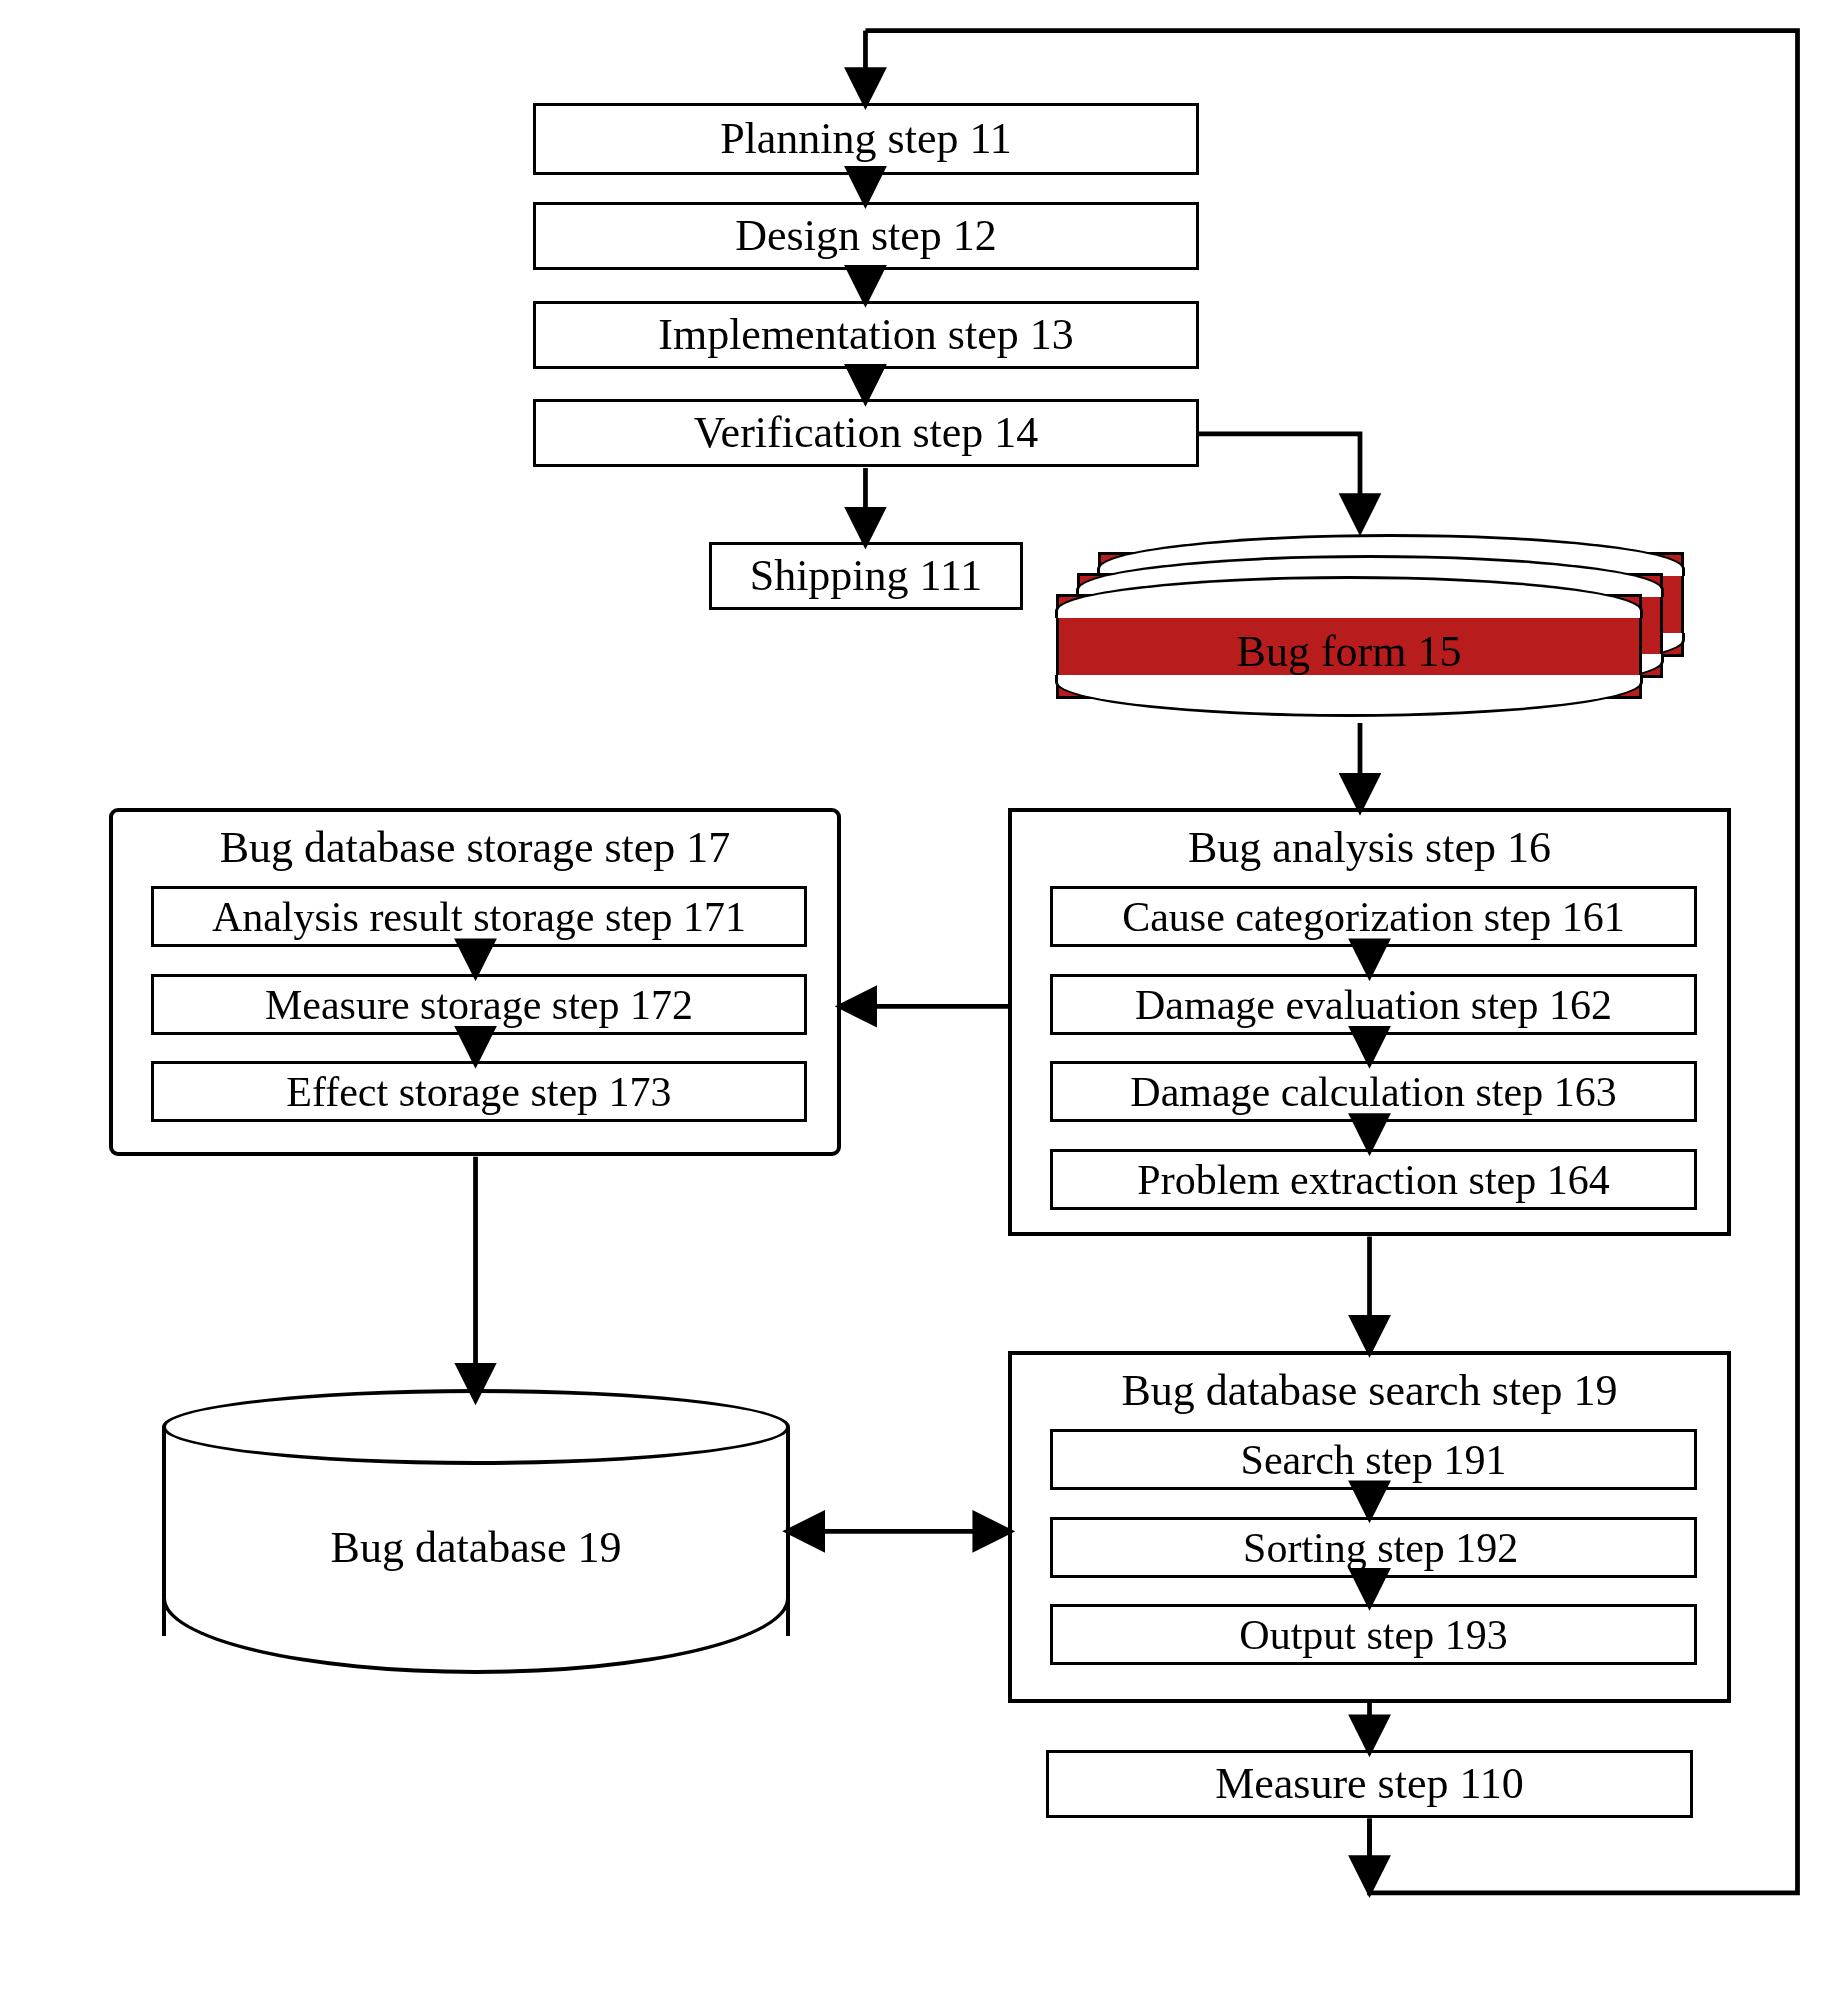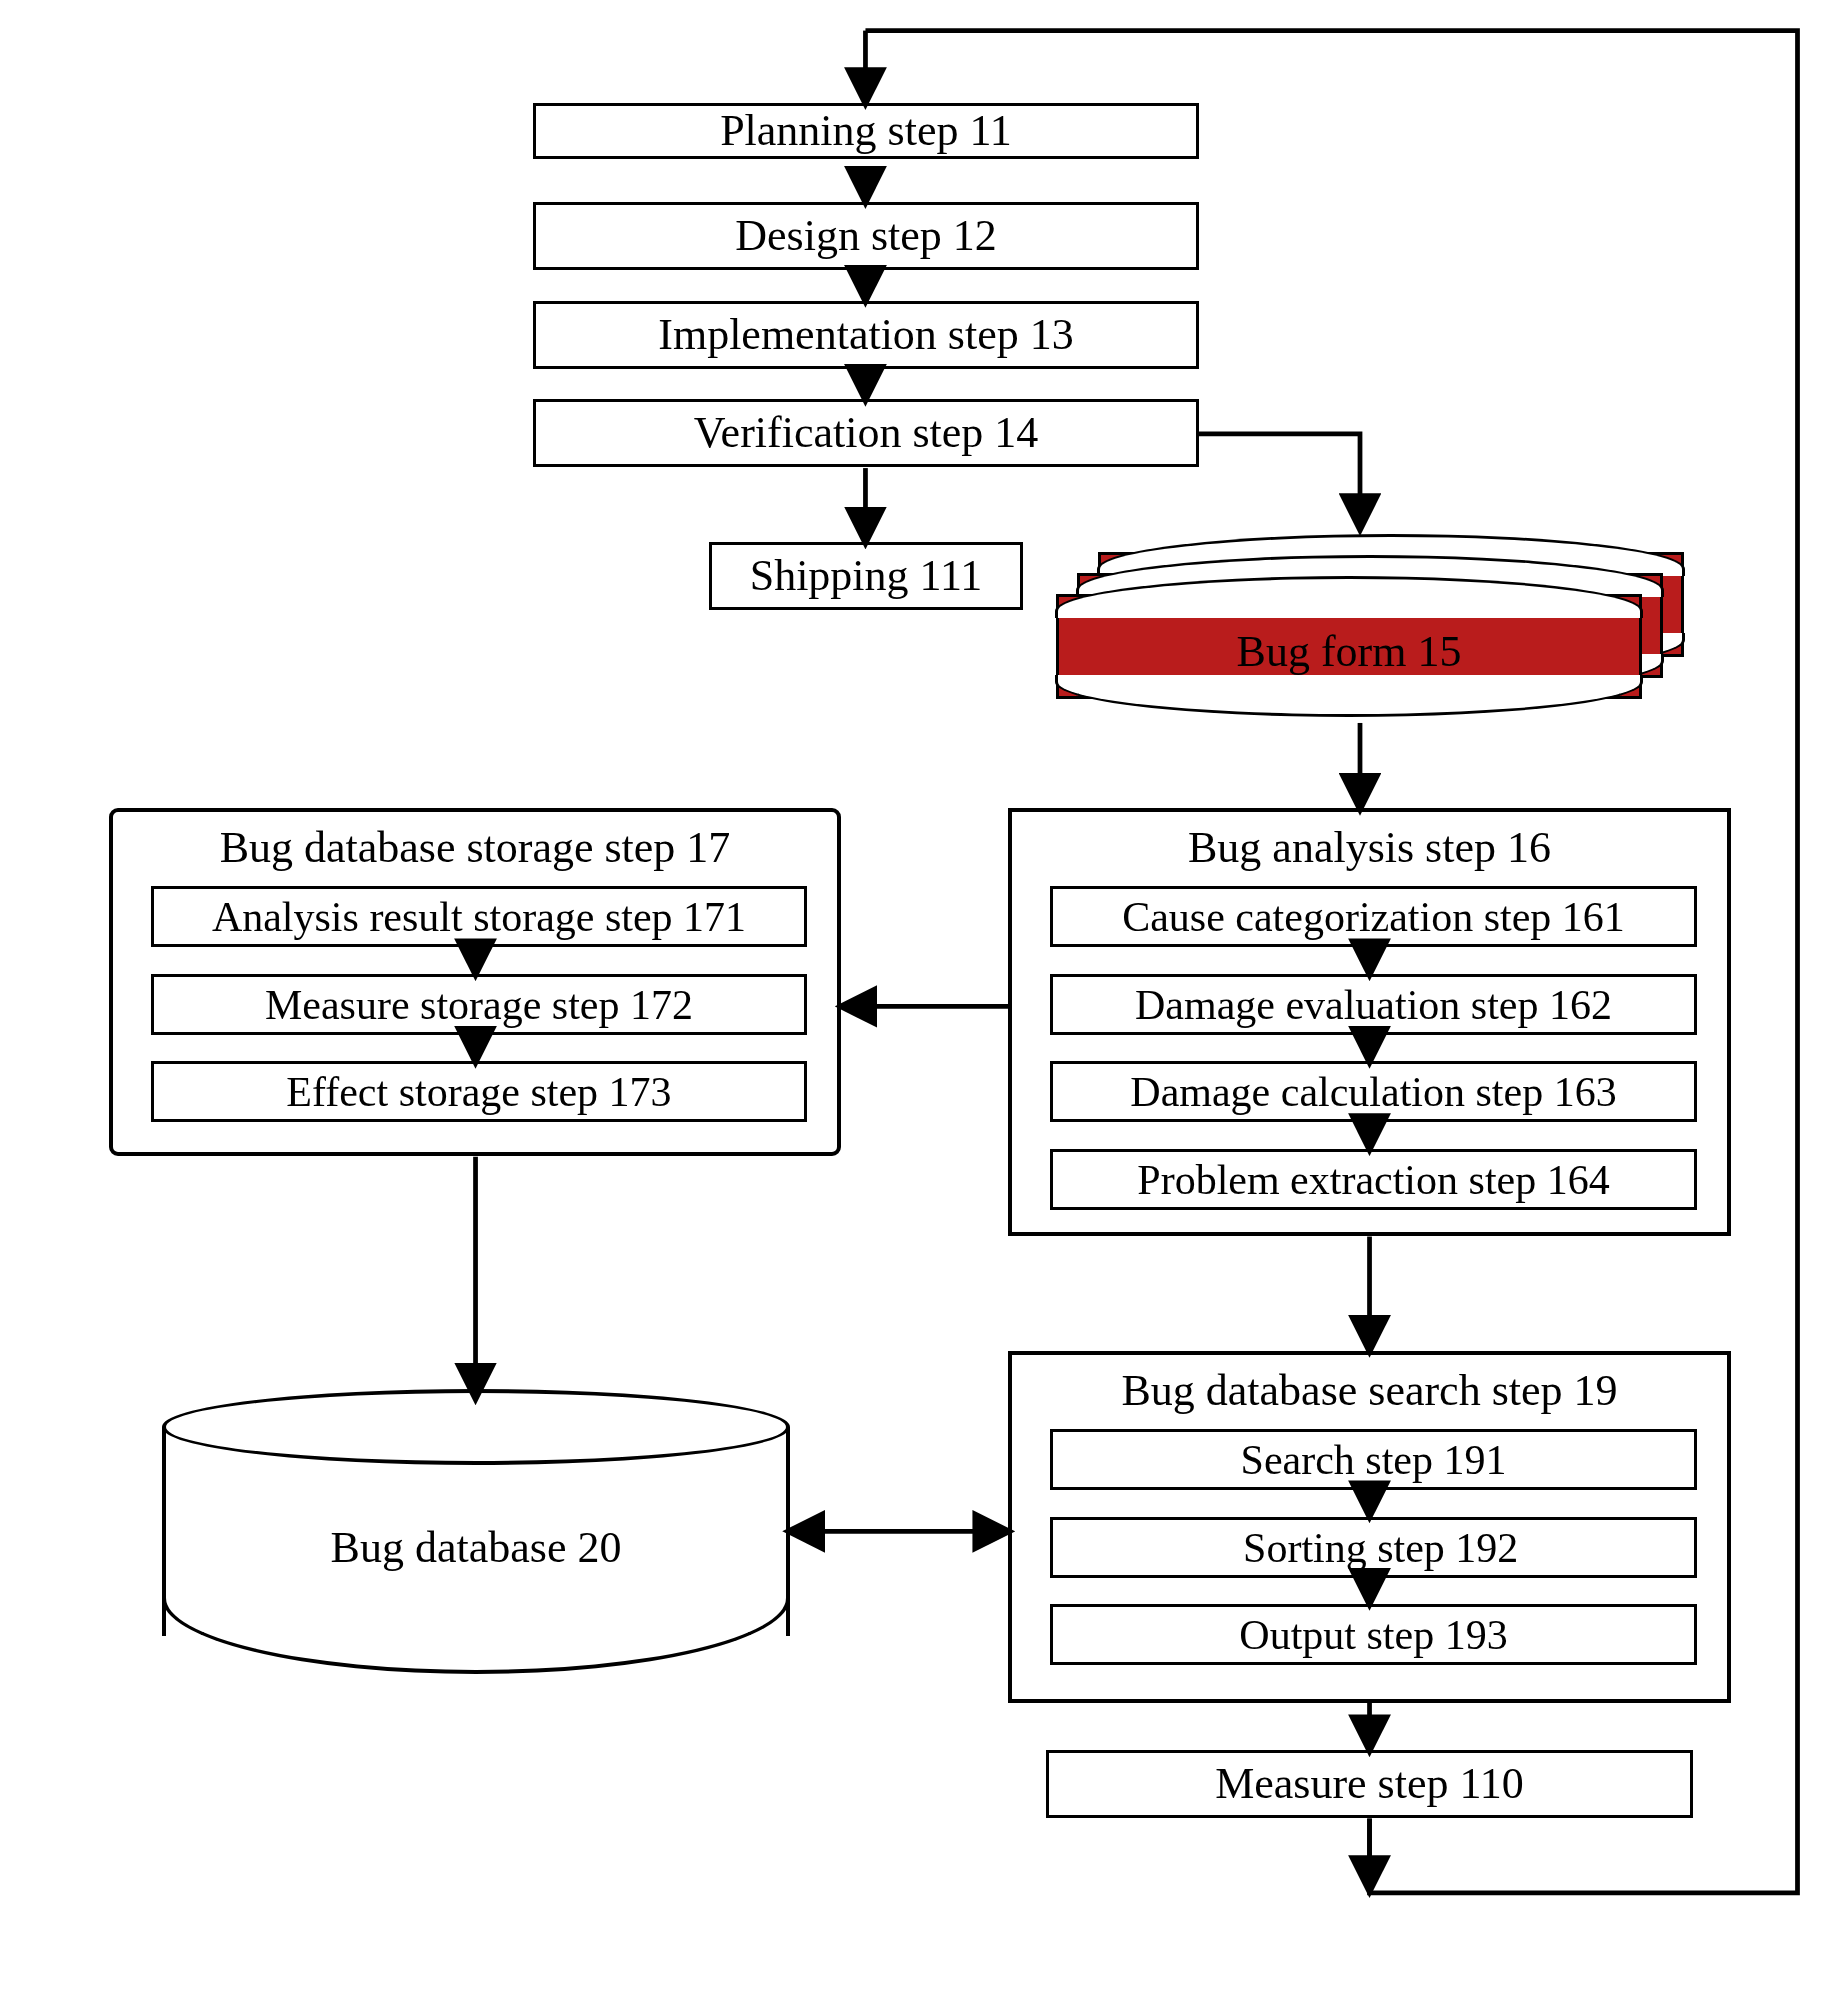--- a/index.html
+++ b/index.html
@@ -111,21 +111,21 @@
   .doc .label {
     position: absolute;
     left: 0; right: 0;
     text-align: center;
     font-size: 44px;
   }
 </style>
 </head>
 <body>
 
-<div class="box" style="left:533px; top:103px; width:666px; height:56px;">
+<div class="box" style="left:533px; top:103px; width:666px; height:72px;">
   <span>Planning step 11</span>
 </div>
 <div class="box" style="left:533px; top:202px; width:666px; height:68px;">
   <span>Design step 12</span>
 </div>
 <div class="box" style="left:533px; top:301px; width:666px; height:68px;">
   <span>Implementation step 13</span>
 </div>
 <div class="box" style="left:533px; top:399px; width:666px; height:68px;">
   <span>Verification step 14</span>
@@ -193,21 +193,21 @@
 </div>
 
 <div class="box" style="left:1046px; top:1750px; width:647px; height:68px;">
   <span>Measure step 110</span>
 </div>
 
 <div class="cyl" style="left:162px; top:1389px; width:628px; height:285px;">
   <div class="body" style="top:38px; bottom:38px;"></div>
   <div class="bot" style="bottom:0; height:76px;"></div>
   <div class="top" style="top:0; height:76px;"></div>
-  <div class="label" style="top:133px;">Bug database 20</div>
+  <div class="label" style="top:133px;">Bug database 19</div>
 </div>
 
 <svg class="arrows" viewBox="0 0 1941 2111">
   <defs>
     <marker id="ah" viewBox="0 0 12 12" refX="10" refY="6" markerWidth="9" markerHeight="9" orient="auto-start-reverse">
       <path d="M0,0 L12,6 L0,12 z" fill="#000"></path>
     </marker>
   </defs>
 
   <line x1="910" y1="32" x2="910" y2="108" stroke="#000" stroke-width="5" marker-end="url(#ah)"></line>

